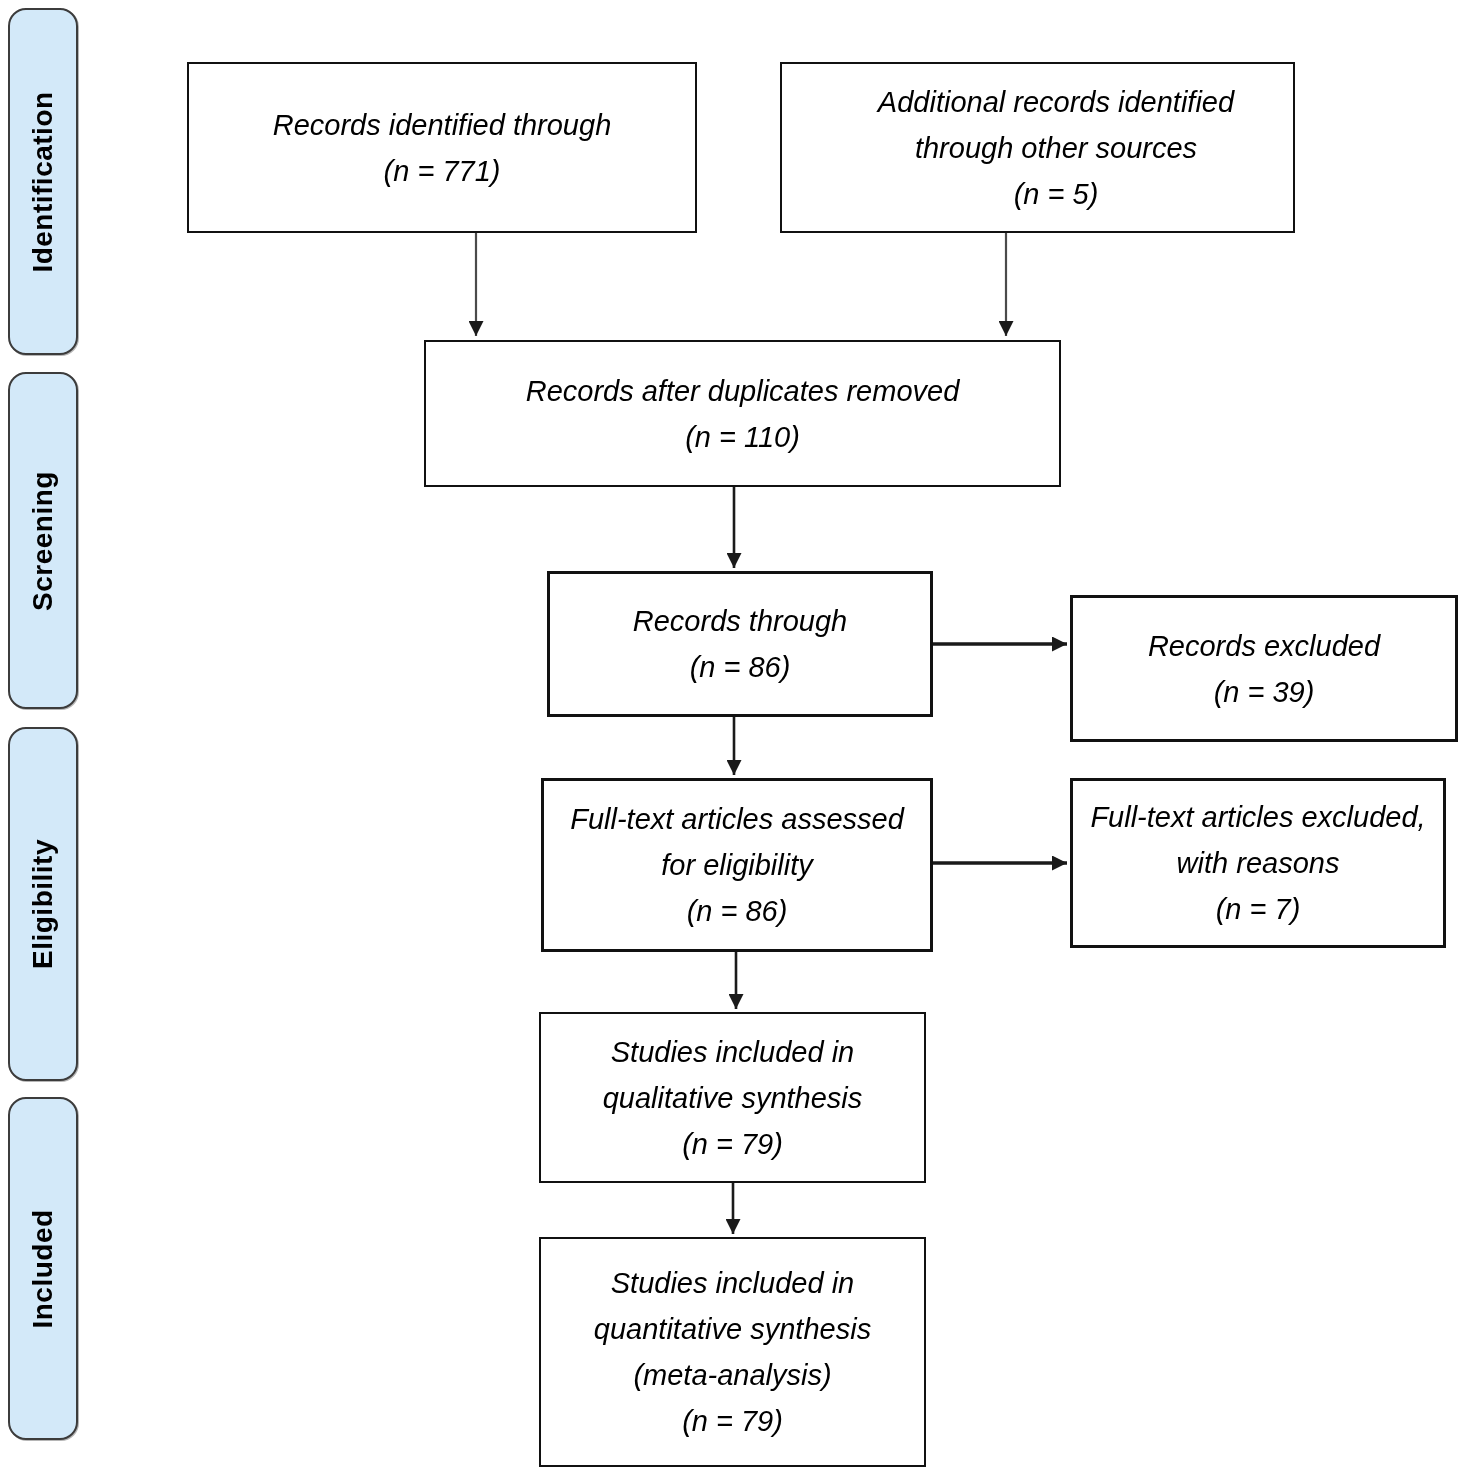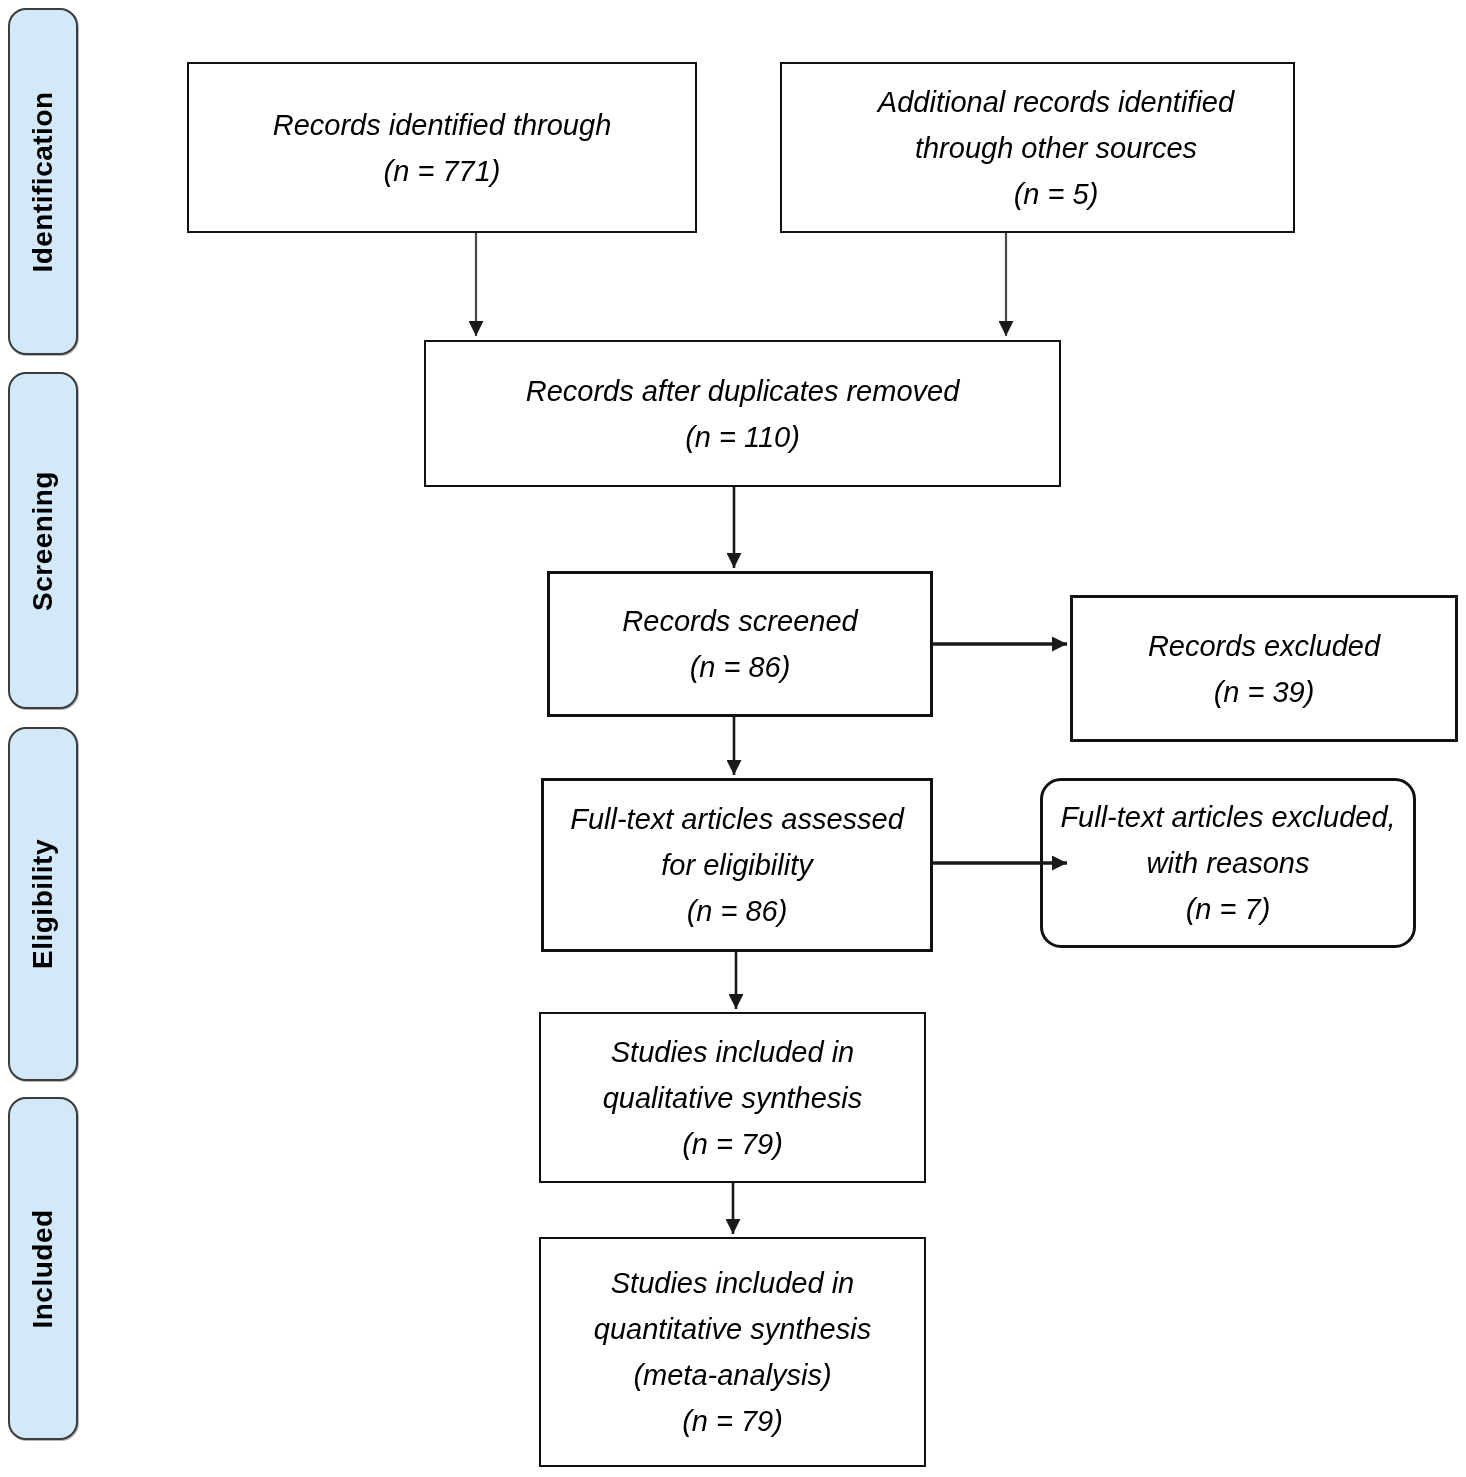--- a/index.html
+++ b/index.html
@@ -49,21 +49,21 @@
     text-align:center;
     font-size:29px;line-height:46px;
   }
   .box span{white-space:nowrap;font-style:italic;}
   #b-identified   {left:187px; top:62px;   width:510px; height:171px;}
   #b-additional   {left:780px; top:62px;   width:515px; height:171px;padding-left:37px;}
   #b-duplicates   {left:424px; top:340px;  width:637px; height:147px;}
   #b-screened     {left:547px; top:571px;  width:386px; height:146px; border-width:3px;}
   #b-rec-excluded {left:1070px;top:571px;  width:388px; height:147px; border-width:3px;margin-top:24px;}
   #b-fulltext     {left:541px; top:778px;  width:392px; height:174px; border-width:3px;}
-  #b-ft-excluded  {left:1040px;top:778px;  width:376px; height:170px; border-width:3px;border-radius:21px;}
+  #b-ft-excluded  {left:1070px;top:778px;  width:376px; height:170px; border-width:3px;}
   #b-qualitative  {left:539px; top:1012px; width:387px; height:171px;}
   #b-quantitative {left:539px; top:1237px; width:387px; height:230px;}
   
   #arrow-layer{position:absolute;left:0;top:0;width:1466px;height:1477px;pointer-events:none;}
 </style>
 </head>
 <body>
 
 <div id="canvas">
 
@@ -90,21 +90,21 @@
     <span>through other sources</span>
     <span>(n = 5)</span>
   </div>
 
   <div class="box" id="b-duplicates">
     <span>Records after duplicates removed</span>
     <span>(n = 110)</span>
   </div>
 
   <div class="box" id="b-screened">
-    <span>Records screened</span>
+    <span>Records through</span>
     <span>(n = 86)</span>
   </div>
 
   <div class="box" id="b-rec-excluded">
     <span>Records excluded</span>
     <span>(n = 39)</span>
   </div>
 
   <div class="box" id="b-fulltext">
     <span>Full-text articles assessed</span>

